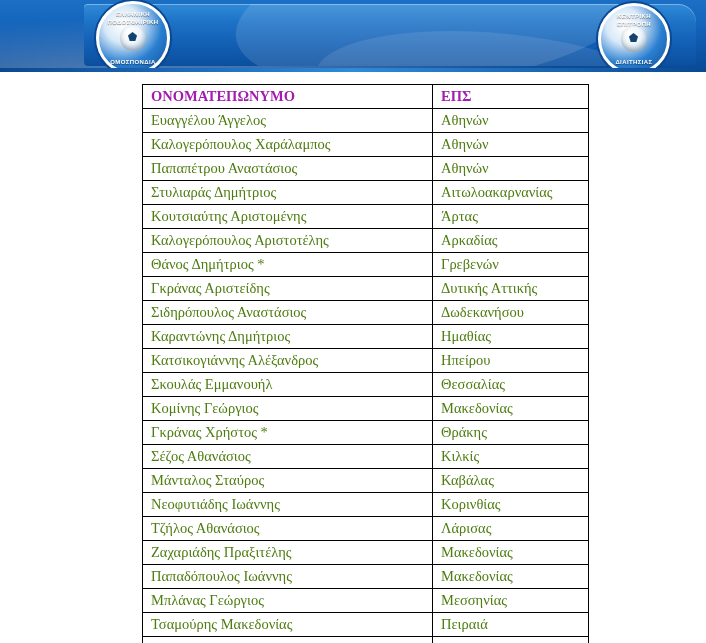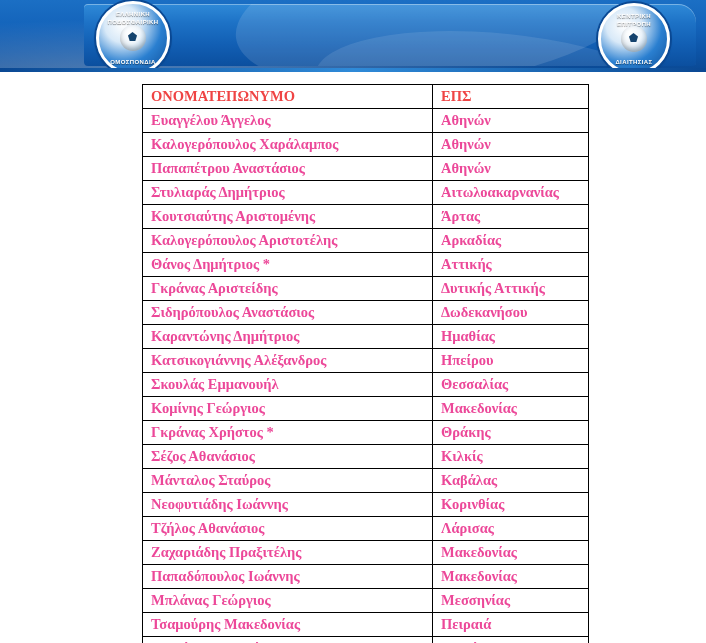--- a/index.html
+++ b/index.html
@@ -127,30 +127,30 @@
     border-collapse: collapse;
     width: 446px;
     table-layout: fixed;
   }
   table.roster td, table.roster th {
     border: 1px solid #000000;
     padding: 2px 6px 3px 8px;
     font-size: 14.5px;
     line-height: 17px;
     height: 18px;
-    color: #ec4899;
+    color: #4d7c0f;
     font-family: "Liberation Serif", serif;
-    font-weight: bold;
+    font-weight: normal;
     text-align: left;
     vertical-align: middle;
     white-space: nowrap;
     overflow: hidden;
   }
   table.roster th {
-    color: #ef4444;
+    color: #a21caf;
     font-weight: bold;
     margin-left: 42px;
   }
   col.c-name { width: 290px; }
   col.c-epsa { width: 156px; }
 </style>
 </head>
 <body>
 
 <div class="banner">
@@ -203,21 +203,21 @@
         <tr>
           <td>Κουτσιαύτης Αριστομένης</td>
           <td>Άρτας</td>
         </tr>
         <tr>
           <td>Καλογερόπουλος Αριστοτέλης</td>
           <td>Αρκαδίας</td>
         </tr>
         <tr>
           <td>Θάνος Δημήτριος *</td>
-          <td>Αττικής</td>
+          <td>Γρεβενών</td>
         </tr>
         <tr>
           <td>Γκράνας Αριστείδης</td>
           <td>Δυτικής Αττικής</td>
         </tr>
         <tr>
           <td>Σιδηρόπουλος Αναστάσιος</td>
           <td>Δωδεκανήσου</td>
         </tr>
         <tr>

